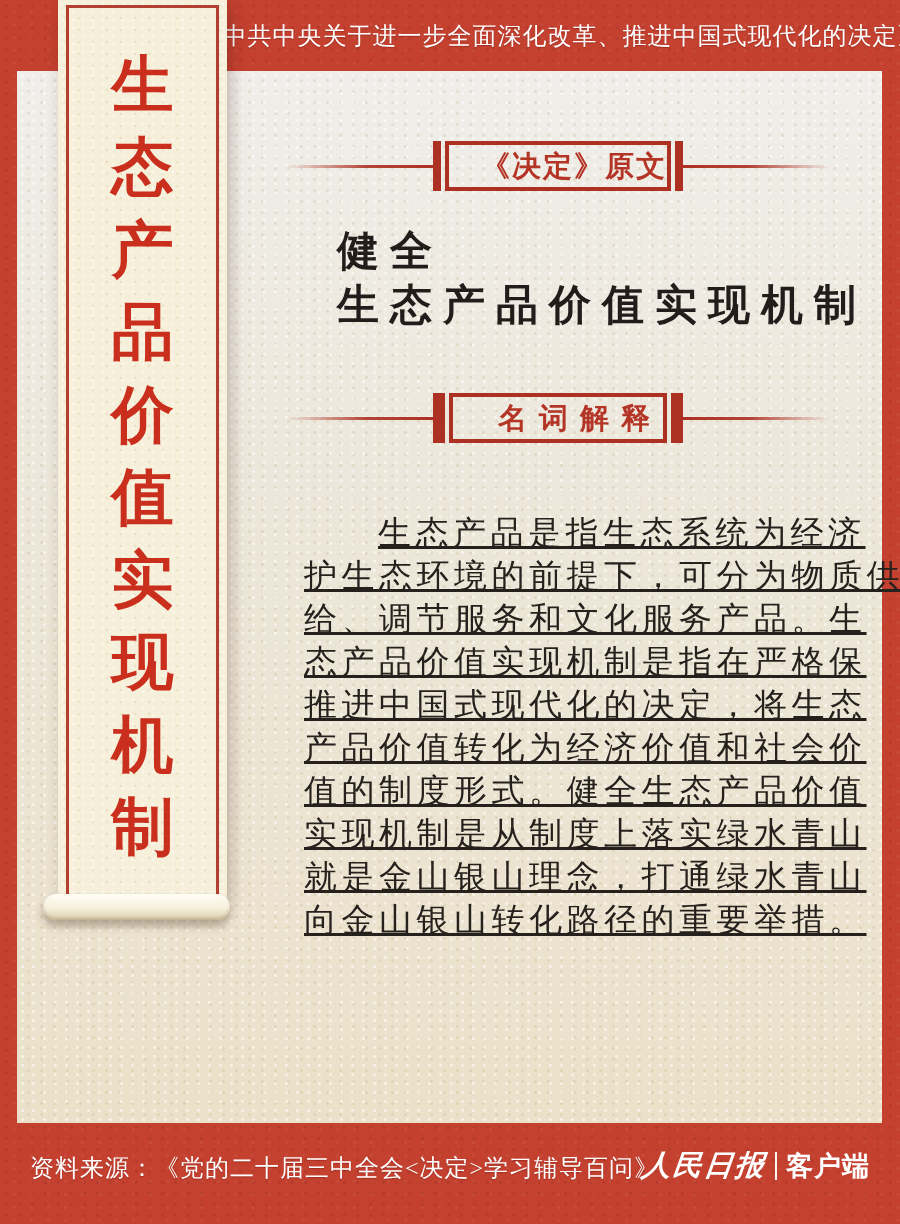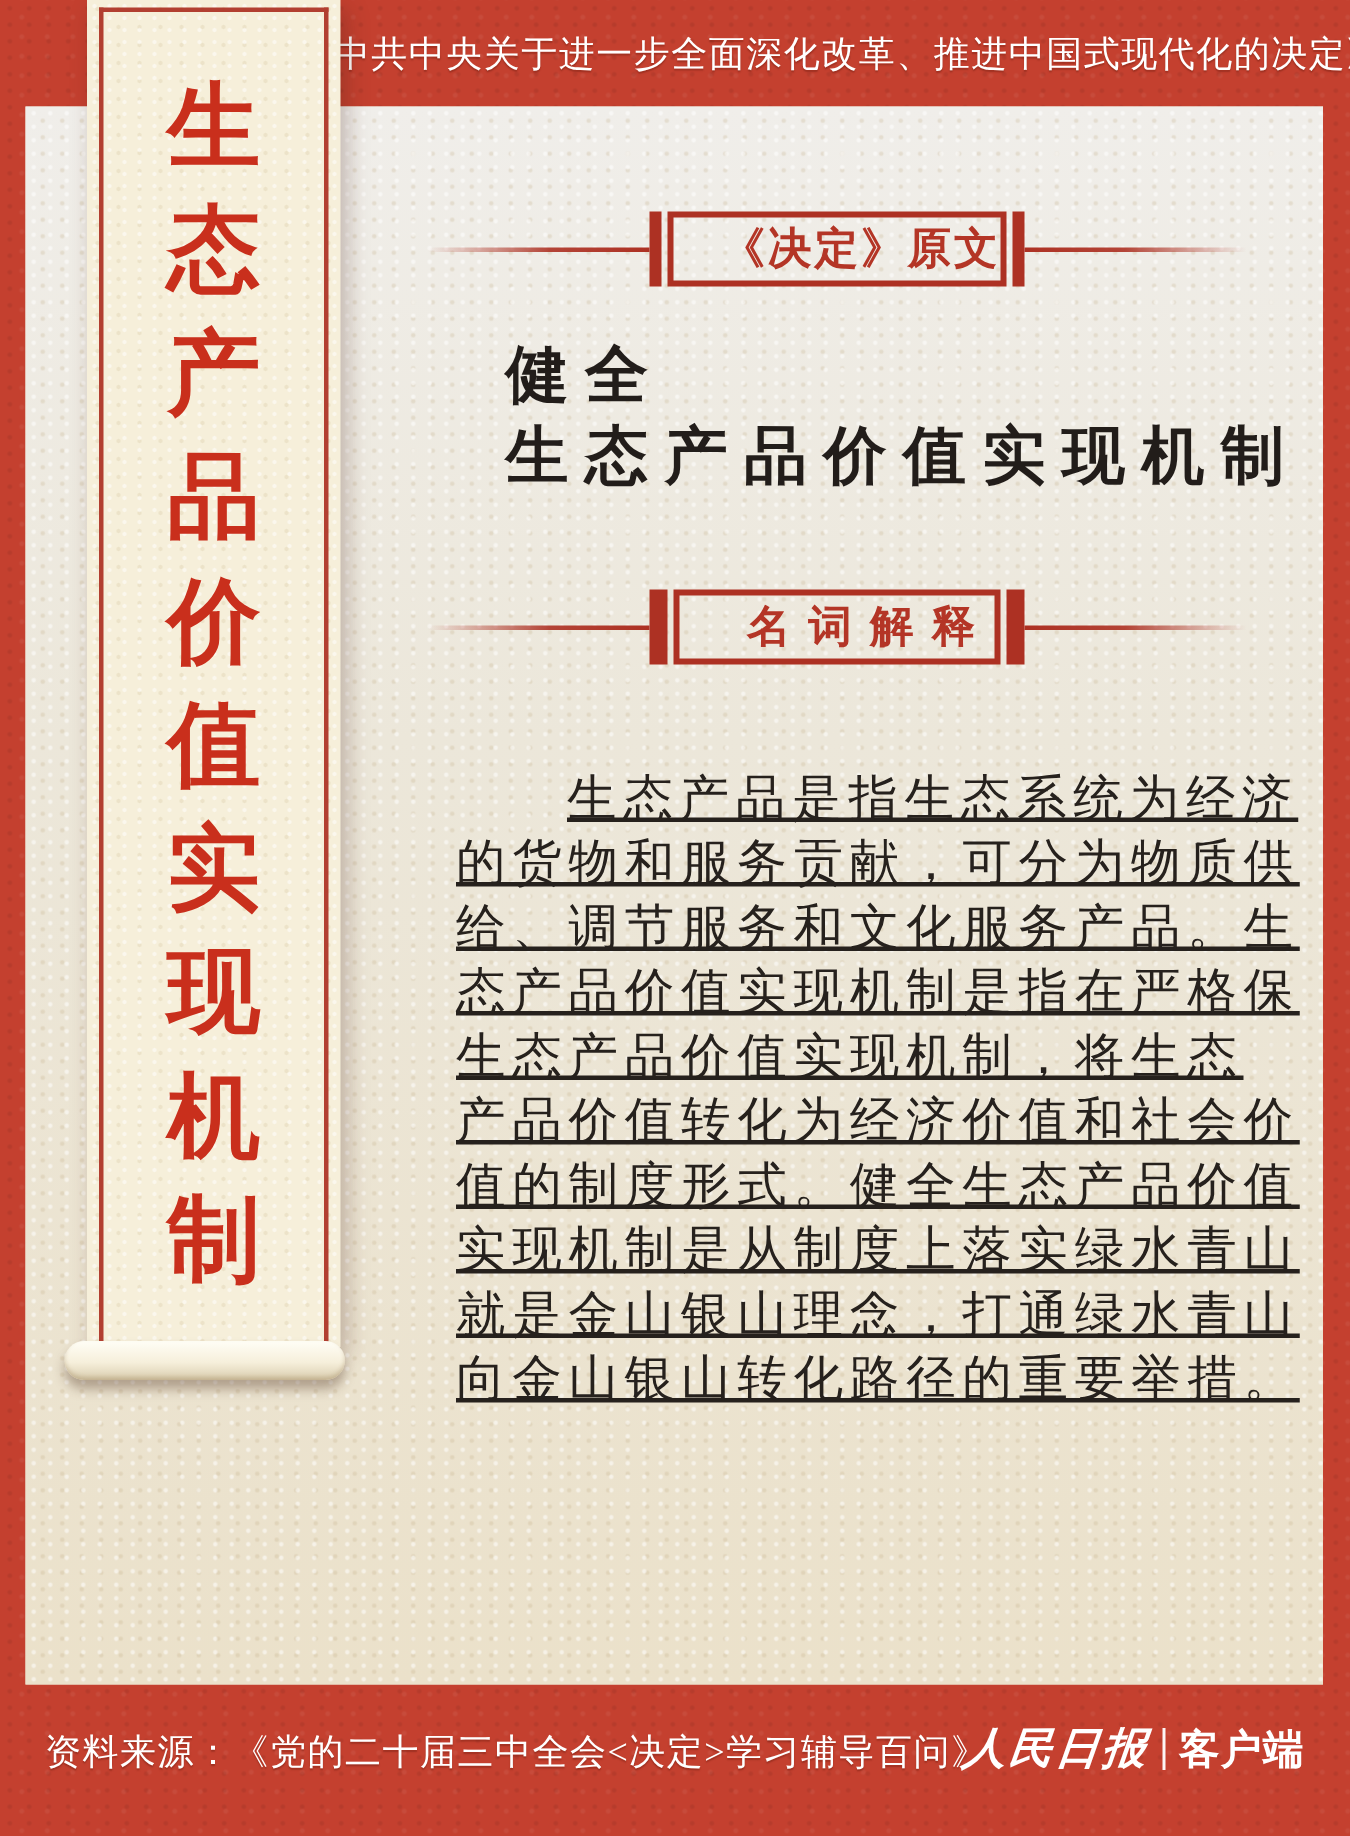--- a/index.html
+++ b/index.html
@@ -179,24 +179,24 @@
   <div class="badge">
     <div class="badge-bar"></div>
     <div class="badge-box spread">名词解释</div>
     <div class="badge-bar"></div>
   </div>
   <div class="rule right"></div>
 </div>
 
 <div class="paragraph">
     <div class="body-line indent">生态产品是指生态系统为经济</div>
-    <div class="body-line">的货物和服务贡献，可分为物质供</div>
+    <div class="body-line">护生态环境的前提下，可分为物质供</div>
     <div class="body-line">给、调节服务和文化服务产品。生</div>
     <div class="body-line">态产品价值实现机制是指在严格保</div>
-    <div class="body-line">生态产品价值实现机制，将生态</div>
+    <div class="body-line">推进中国式现代化的决定，将生态</div>
     <div class="body-line">产品价值转化为经济价值和社会价</div>
     <div class="body-line">值的制度形式。健全生态产品价值</div>
     <div class="body-line">实现机制是从制度上落实绿水青山</div>
     <div class="body-line">就是金山银山理念，打通绿水青山</div>
     <div class="body-line">向金山银山转化路径的重要举措。</div>
   </div>
 
 <div class="source-note">资料来源：《党的二十届三中全会&lt;决定&gt;学习辅导百问》</div>
 <div class="brand">
   <span class="brand-name">人民日报</span>

